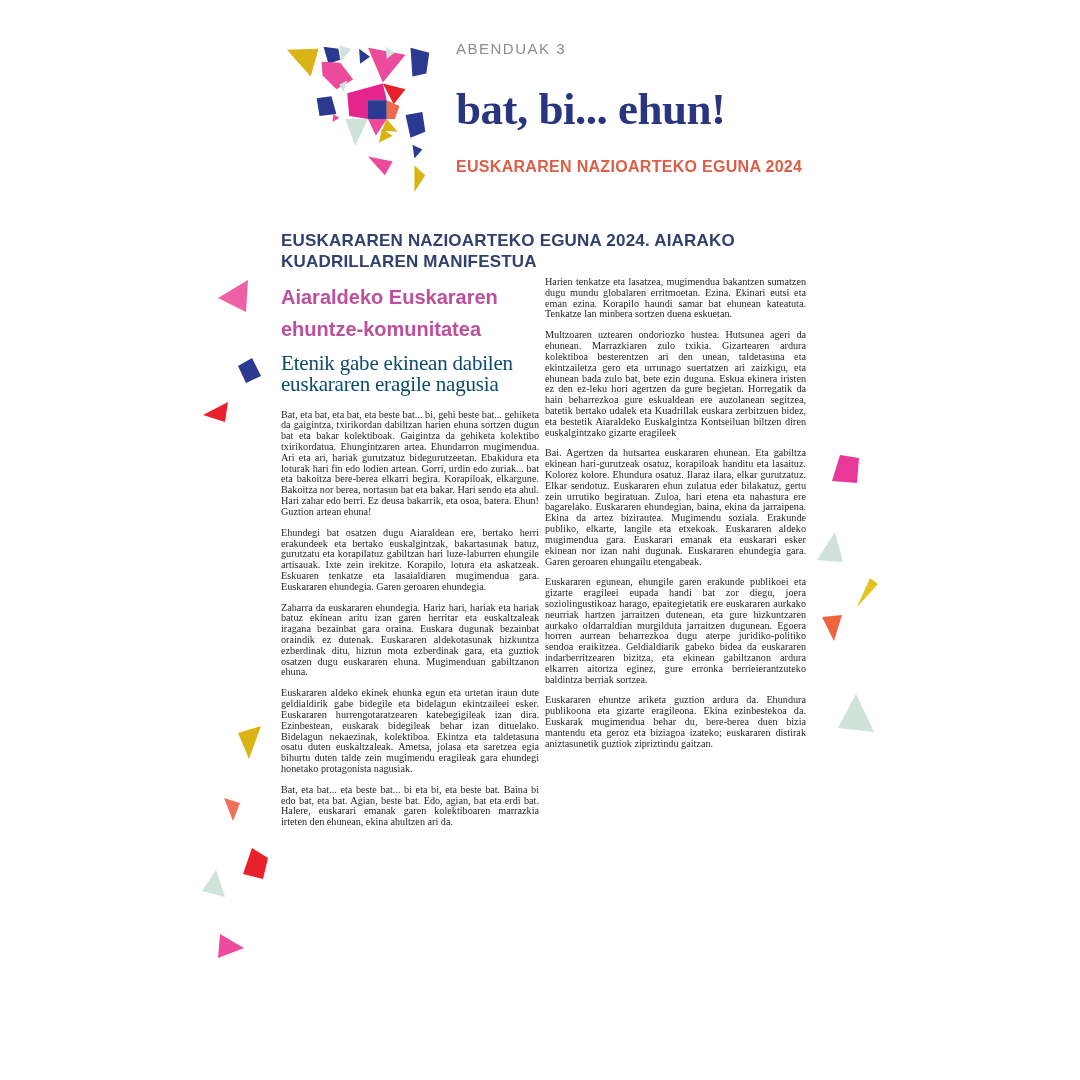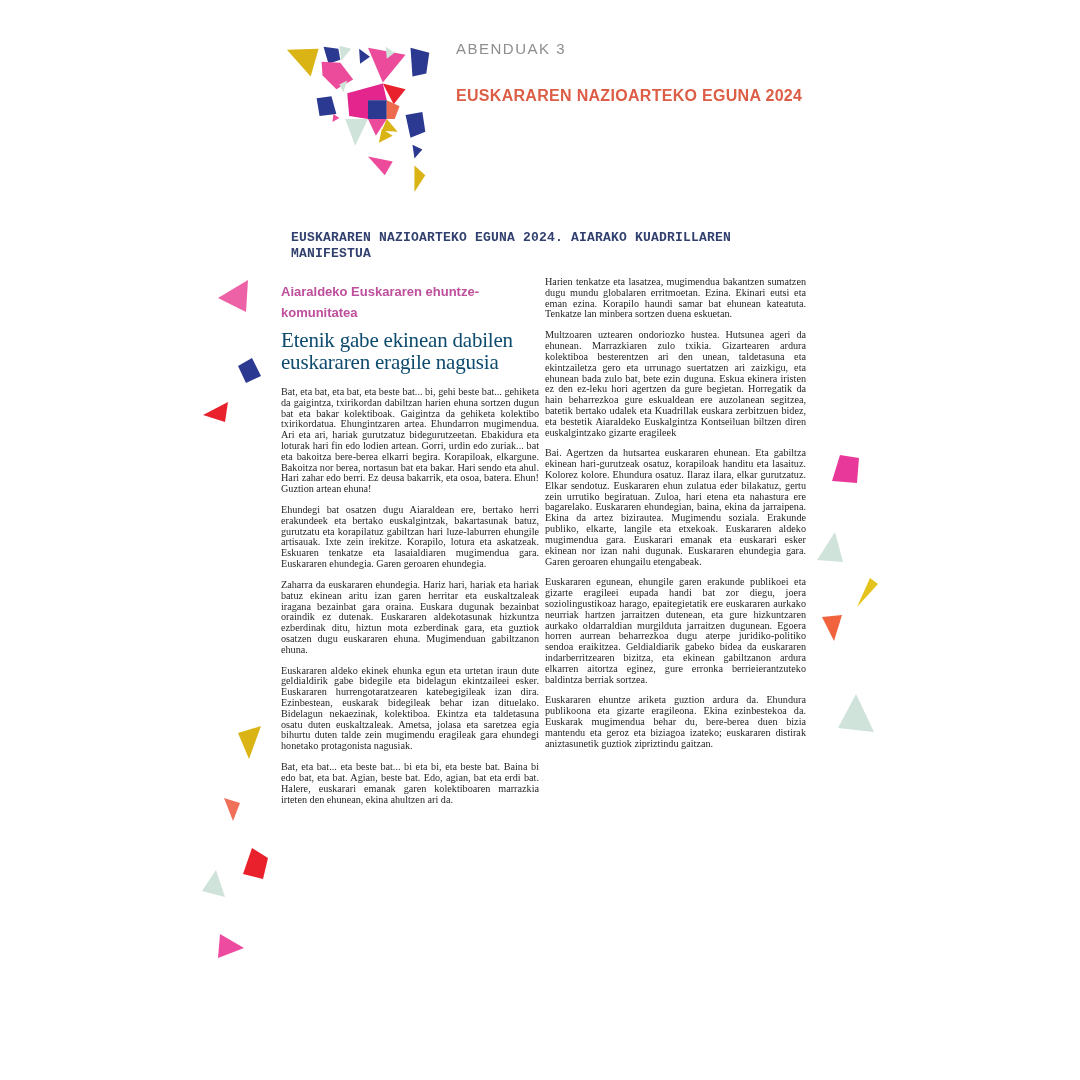--- a/index.html
+++ b/index.html
@@ -14,29 +14,29 @@
   .kicker { font-family:"Liberation Sans", sans-serif; font-size:15px; letter-spacing:1.5px;
             color:#8e8e8e; font-weight:500; margin-bottom:30px; }
   .brand-title { font-family:"Liberation Serif", serif; font-weight:700; font-size:45px;
                  color:#29357e; letter-spacing:-0.5px; line-height:1; }
   .brand-sub { font-family:"Liberation Serif", serif; font-weight:700; font-size:23px;
                color:#29357e; margin-top:9px; }
   .event-line { font-family:"Liberation Sans", sans-serif; font-weight:700; font-size:16px;
                 color:#dd5e46; margin-top:26px; letter-spacing:0.3px; }
 
   
-  .doc-title { position:absolute; left:291px; top:230px; width:525px;
-               font-family:Liberation Mono, monospace; font-weight:600; font-size:13px;
+  .doc-title { position:absolute; left:281px; top:230px; width:525px;
+               font-family:Liberation Sans, sans-serif; font-weight:600; font-size:17px;
                line-height:1.25; color:#32406f; letter-spacing:0.2px; }
 
   .col { position:absolute; font-size:10.2px; line-height:1.06; color:#1f1f1f; }
   .col-left  { left:281px; top:281px; width:258px; }
   .col-right { left:545px; top:277px; width:261px; }
 
-  .col-heading { font-family:"Liberation Sans", sans-serif; font-weight:700; font-size:13px;
+  .col-heading { font-family:"Liberation Sans", sans-serif; font-weight:700; font-size:20px;
                  line-height:1.62; color:#be4f9c; margin-bottom:7px; }
   .col-subheading { font-family:"Liberation Serif", serif; font-size:21px; line-height:1.02;
                     color:#0c4a6e; margin-bottom:14px; letter-spacing:-0.2px; }
   .body-paragraphs p { text-align:justify; margin-bottom:10px; }
   .body-paragraphs p:last-child { margin-bottom:0; }
 
   
   .decor { position:absolute; }
 </style>
 </head>
@@ -65,20 +65,21 @@
     <polygon points="85,83 104,83 93,100" fill="#ec4b9b"></polygon>
     <polygon points="99,93 110,100 96,107" fill="#d9b414"></polygon>
     <polygon points="123,79 140,76 143,96 128,102" fill="#2b3990"></polygon>
     <polygon points="85,121 110,126 102,140" fill="#ec4b9b"></polygon>
     <polygon points="130,109 140,114 132,123" fill="#2b3990"></polygon>
     <polygon points="132,130 143,140 132,157" fill="#d9b414"></polygon>
   </svg>
 
   <div class="header-text">
     <div class="kicker">ABENDUAK 3</div>
+    <div class="brand-title">bat, bi... ehun!</div>
     <div class="event-line">EUSKARAREN NAZIOARTEKO EGUNA 2024</div>
   </div>
 
   <div class="doc-title">EUSKARAREN NAZIOARTEKO EGUNA 2024. AIARAKO KUADRILLAREN MANIFESTUA</div>
 
   <div class="col col-left">
     <div class="col-heading">Aiaraldeko Euskararen ehuntze-komunitatea</div>
     <div class="col-subheading">Etenik gabe ekinean dabilen euskararen eragile nagusia</div>
     <div class="body-paragraphs">
         <p>Bat, eta bat, eta bat, eta beste bat... bi, gehi beste bat... gehiketa da gaigintza, txirikordan dabiltzan harien ehuna sortzen dugun bat eta bakar kolektiboak. Gaigintza da gehiketa kolektibo txirikordatua. Ehungintzaren artea. Ehundarron mugimendua.  Ari eta ari, hariak gurutzatuz bidegurutzeetan. Ebakidura eta loturak hari fin edo lodien artean. Gorri, urdin edo zuriak... bat eta bakoitza bere-berea elkarri begira. Korapiloak, elkargune. Bakoitza nor berea, nortasun bat eta bakar. Hari sendo eta ahul. Hari zahar edo berri. Ez deusa bakarrik, eta osoa, batera. Ehun! Guztion artean ehuna!</p>

